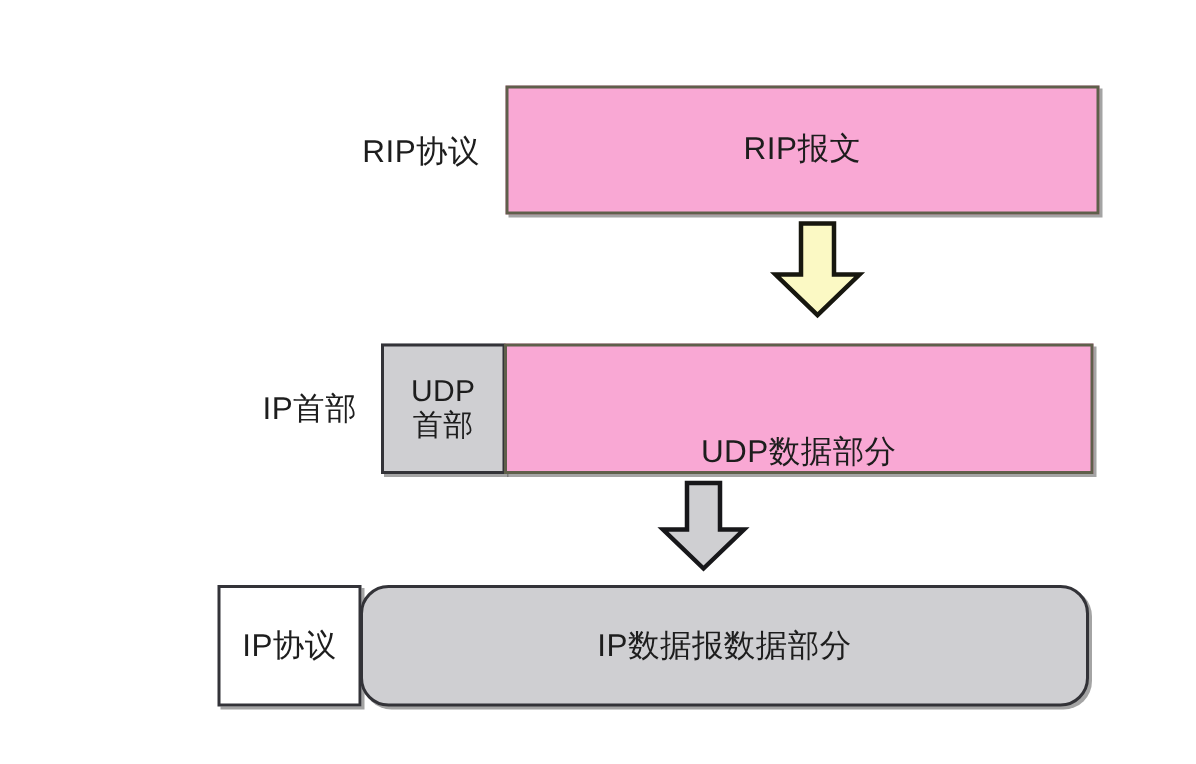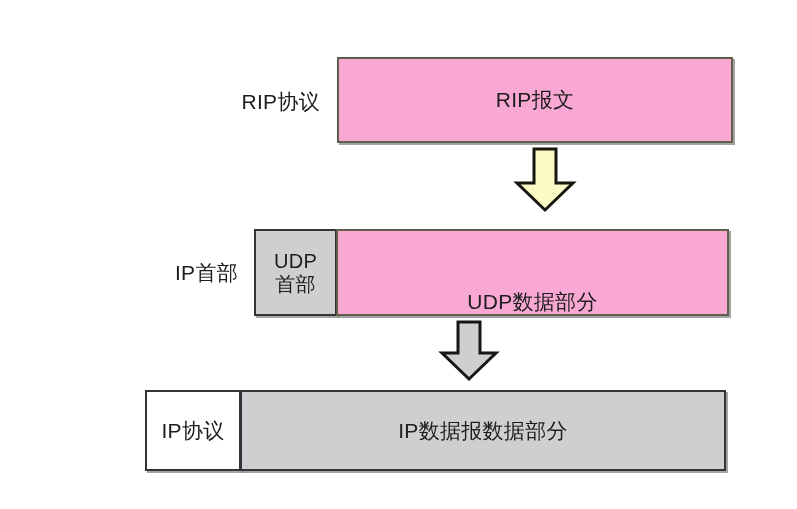--- a/index.html
+++ b/index.html
@@ -77,21 +77,21 @@
     left: 254px; top: 229px; width: 83px; height: 87px;
     flex-direction: column;
     font-size: 20px;
   }
   #box-udp-header .l1, #box-udp-header .l2 { display: block; }
   #box-udp-data   { left: 336px; top: 229px; width: 393px; height: 87px; align-items: flex-end; }
 
   
   #label-ip    { left: 0px;   top: 422px; width: 130px; }
   #box-ip-header { left: 145px; top: 390px; width: 96px; height: 81px; }
-  #box-ip-data   { left: 240px; top: 390px; width: 486px; height: 81px; }
+  #box-ip-data   { left: 240px; top: 390px; width: 486px; height: 81px; border-radius: 19px; }
 
   
   .down-arrow {
     position: absolute;
   }
   #arrow-rip-to-udp { left: 513px; top: 147px; width: 64px; height: 66px; }
   #arrow-udp-to-ip  { left: 438px; top: 320px; width: 62px; height: 62px; }
 </style>
 </head>
 <body>

